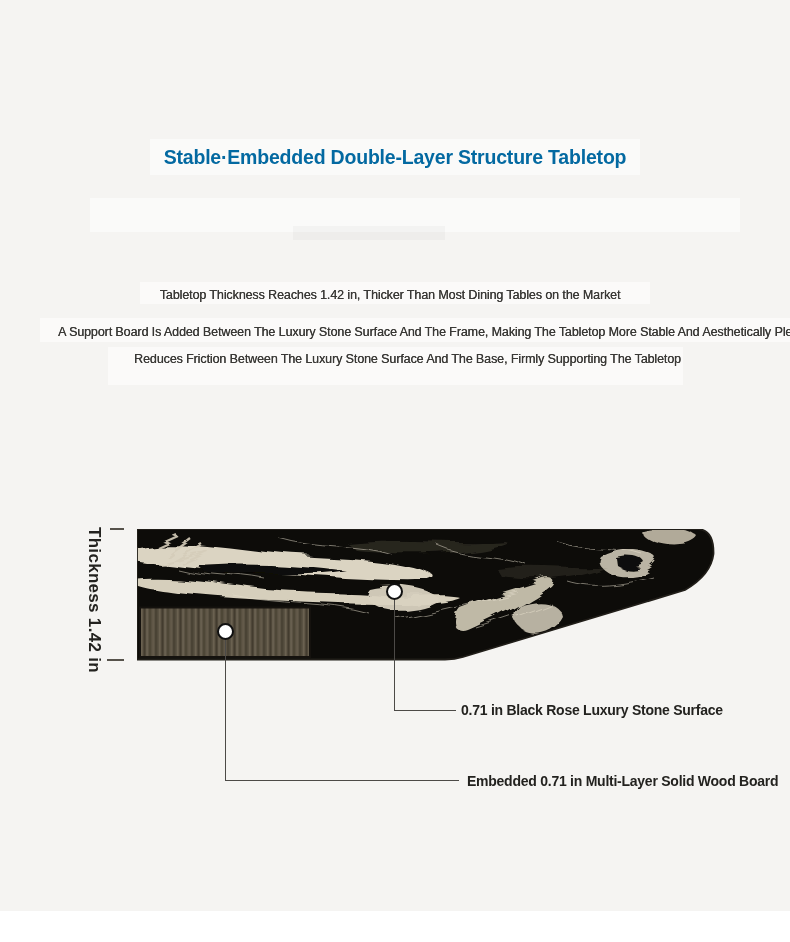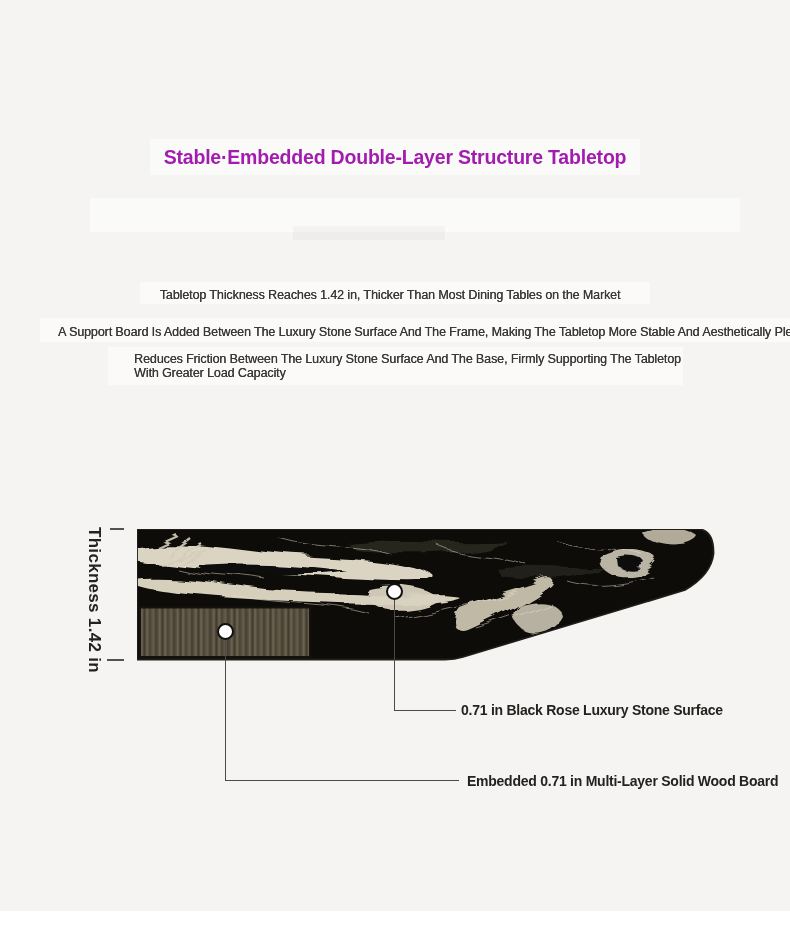--- a/index.html
+++ b/index.html
@@ -1,21 +1,21 @@
 <!DOCTYPE html>
 <html><head>
 <meta charset="utf-8">
 <style>
   html,body{margin:0;padding:0;}
   body{font-family:"Liberation Sans",sans-serif;background:#ffffff;}
   #stage{position:relative;width:790px;height:942px;margin:0 auto;overflow:hidden;background:#ffffff;}
   .section-bg{position:absolute;left:0;top:0;width:790px;height:911px;background:#f5f4f2;}
   .backdrop{position:absolute;}
   .txt{position:absolute;color:#2e2d2b;white-space:nowrap;}
-  .title{left:0;top:146px;width:790px;text-align:center;font-size:19.5px;font-weight:700;letter-spacing:-0.2px;color:#a21caf;}
+  .title{left:0;top:146px;width:790px;text-align:center;font-size:19.5px;font-weight:700;letter-spacing:-0.2px;color:#0369a1;}
   .subtitle{left:0;top:204px;width:790px;text-align:center;font-size:15.5px;font-weight:700;letter-spacing:-0.3px;color:#2e2d2b;}
   .body-line{font-size:12.5px;font-weight:400;color:#3a3936;text-shadow:0.25px 0 0 #3a3936;letter-spacing:-0.1px;}
   .desc1{left:0;top:288px;width:780px;text-align:center;}
   .desc2{left:58px;top:325px;}
   .desc3{left:118px;top:353px;line-height:13.8px;white-space:nowrap;margin-left:16px;}
   .thickness-label{position:absolute;left:84px;top:526px;height:148px;display:flex;align-items:center;justify-content:center;
     writing-mode:vertical-rl;font-size:17px;font-weight:700;letter-spacing:0.3px;color:#23221f;white-space:nowrap;}
   .tick{position:absolute;height:2px;background:#56524b;}
   .tick-top{left:110px;top:528px;width:14px;}
   .tick-bottom{left:107px;top:659px;width:17px;}
@@ -45,21 +45,20 @@
   <div class="backdrop" style="left:140px;top:282px;width:510px;height:22px;background:rgba(255,255,255,0.55);"></div>
   <div class="backdrop" style="left:40px;top:318px;width:760px;height:24px;background:rgba(255,255,255,0.55);"></div>
   <div class="backdrop" style="left:108px;top:347px;width:575px;height:38px;background:rgba(255,255,255,0.55);"></div>
 
   <div class="txt title">Stable·Embedded Double-Layer Structure Tabletop</div>
 
   <div class="txt body-line desc1">Tabletop Thickness Reaches 1.42 in, Thicker Than Most Dining Tables on the Market</div>
   <div class="txt body-line desc2">A Support Board Is Added Between The Luxury Stone Surface And The Frame, Making The Tabletop More Stable And Aesthetically Pleasing</div>
   <div class="txt body-line desc3">
     <div>Reduces Friction Between The Luxury Stone Surface And The Base, Firmly Supporting The Tabletop</div>
-    <div>With Greater Load Capacity</div>
   </div>
 
   <div class="thickness-label">Thickness 1.42 in</div>
   <div class="tick tick-top"></div>
   <div class="tick tick-bottom"></div>
 
   <svg class="slab-svg" width="580" height="132" viewBox="0 0 580 132">
     <defs>
       <clipPath id="slabClip">
         <path d="M0,0 H561 Q577,1 576.5,25 Q574,46 548,61 L326,128 Q318,130.5 308,130.5 H0 Z"></path>

